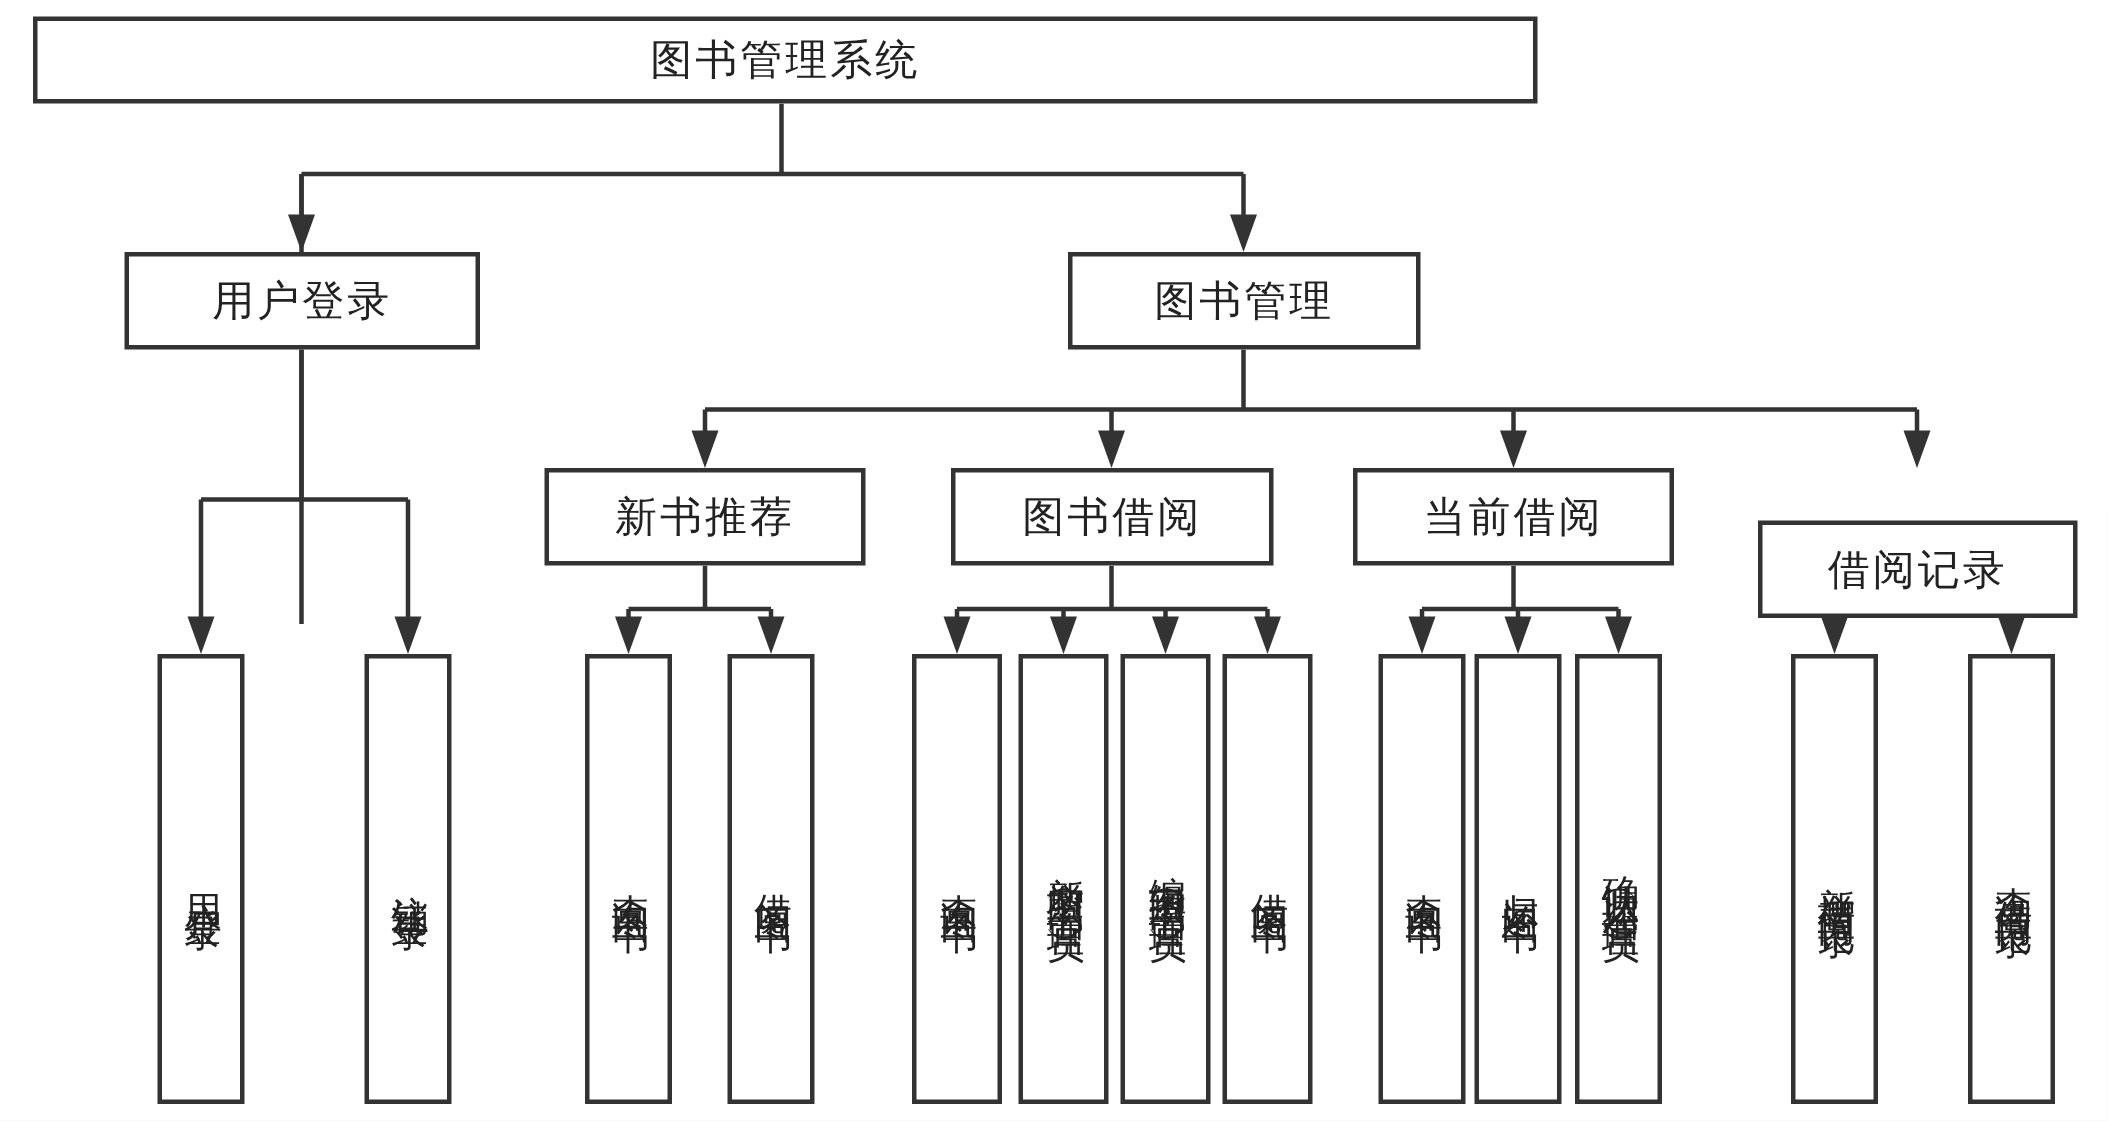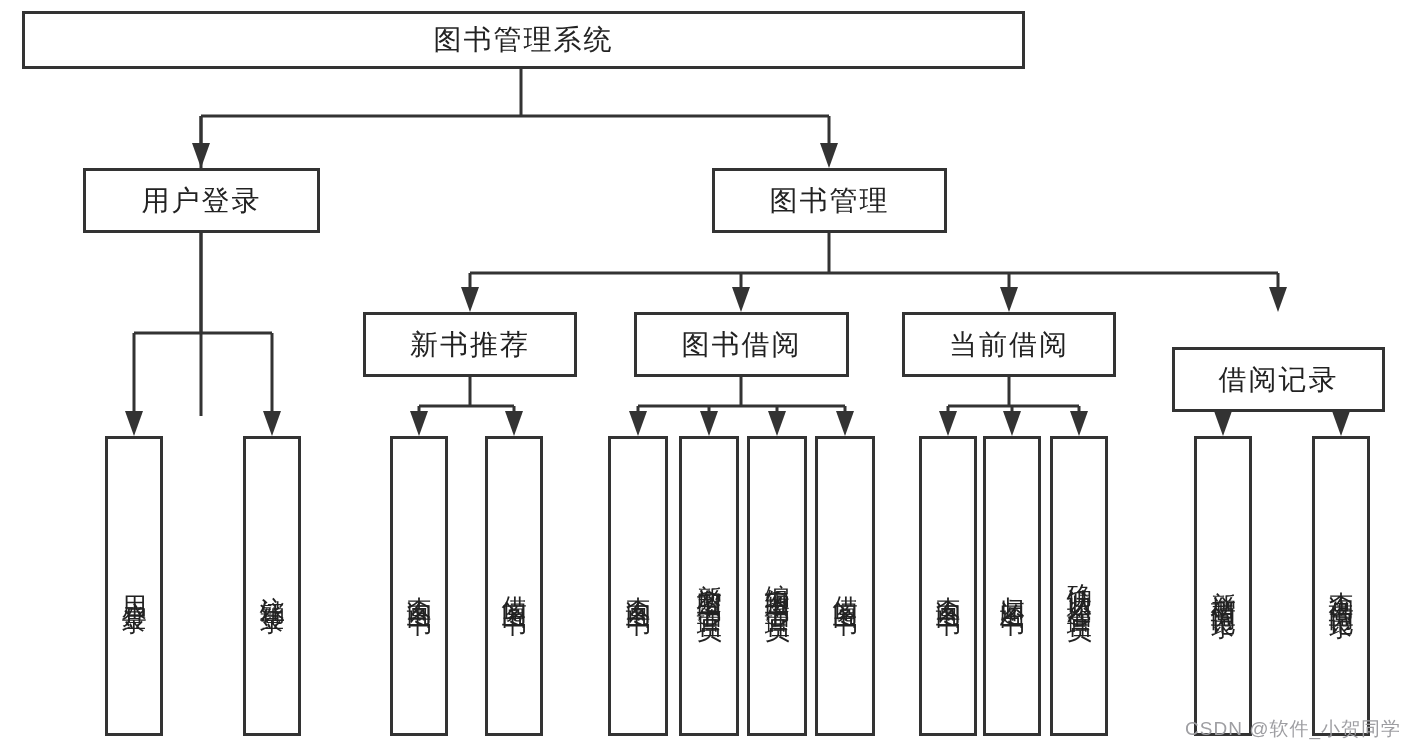--- a/index.html
+++ b/index.html
@@ -180,15 +180,14 @@
     <span class="vlabel">确认归还（管理员）</span>
   </div>
 
   <div class="vbox" style="left:1194px;width:58px;">
     <span class="vlabel">新增借阅记录</span>
   </div>
   <div class="vbox" style="left:1312px;width:58px;">
     <span class="vlabel">查询借阅记录</span>
   </div>
 
-  <div class="watermark">CSDN @软件_小贺同学</div>
 
 </div>
 
 </body></html>

